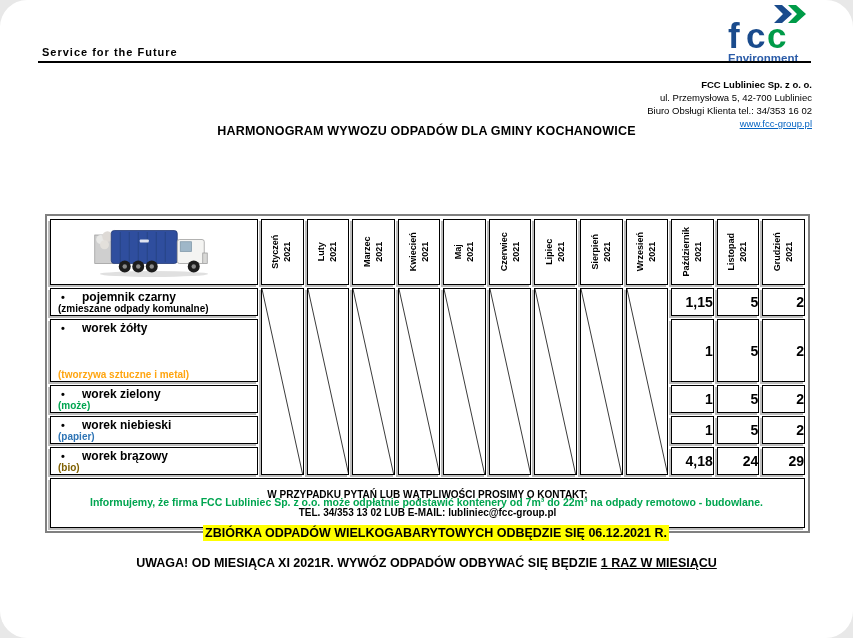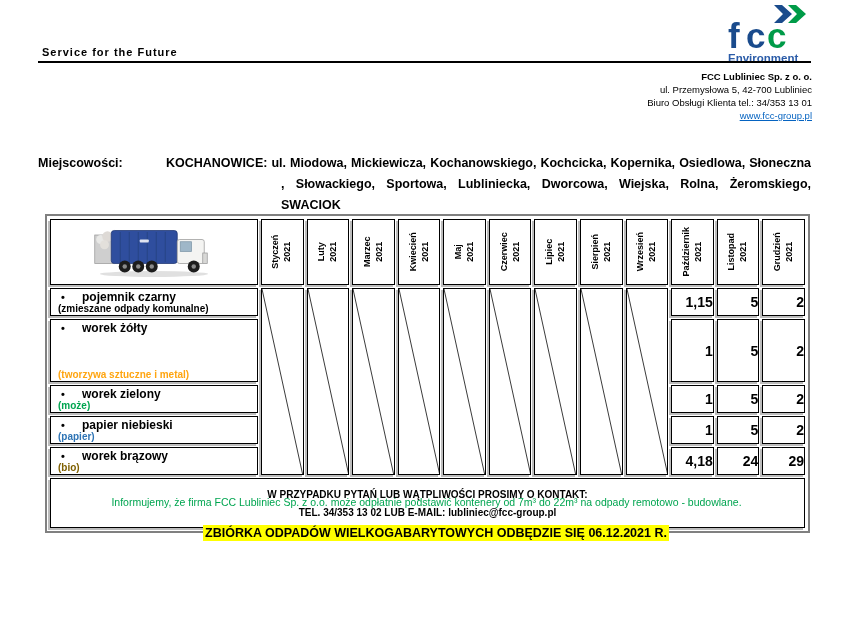--- a/index.html
+++ b/index.html
@@ -1,26 +1,27 @@
 <!DOCTYPE html>
 <html><head>
 <meta charset="utf-8">
 <style>
   * { margin:0; padding:0; box-sizing:border-box; }
   html,body { background:#e8e8e8; }
   .page {
     position:relative; width:853px; height:638px; background:#fff;
     font-family:"Liberation Sans", sans-serif; color:#000; overflow:hidden;
     margin:0 auto;
+    border-radius:27px;
   }
   
   .tagline { position:absolute; left:42px; top:46px; font-size:11px; font-weight:bold; letter-spacing:1px; }
   .header-rule { position:absolute; left:38px; top:61px; width:773px; height:2px; background:#000; }
   .logo { position:absolute; right:15px; top:4px; width:124px; height:58px; }
-  .company { position:absolute; right:41px; top:70px; text-align:right; font-size:9.5px; line-height:13px; }
+  .company { position:absolute; right:41px; top:78px; text-align:right; font-size:9.5px; line-height:13px; }
   .company .c-name { font-weight:bold; }
   .company a.c-link { color:#0563C1; text-decoration:underline; cursor:pointer;margin-left:32px; }
   
   .doc-title { position:absolute; left:0; right:0; top:124px; text-align:center; font-size:12.5px; font-weight:bold; letter-spacing:.2px; }
   .localities { position:absolute; left:38px; top:153px; width:773px; display:flex; font-size:12.5px; font-weight:bold; line-height:21px; }
   .localities .loc-label { width:128px; flex:none; }
   .localities .loc-text { flex:1; text-align:justify; padding-left:115px; text-indent:-115px; }
   
   .sched-wrap { position:absolute; left:45px; top:214px; }
   table.sched { border-collapse:separate; border-spacing:3px; table-layout:fixed; width:765px; background:#fff; border:2px solid #808080; }
@@ -39,21 +40,21 @@
   .row-name .bullet { display:inline-block; width:24px; text-align:left; padding-left:3px; font-size:11px; }
   .row-sub { font-size:10px; font-weight:bold; white-space:nowrap; margin-top:-1px; }
   .diag-cell { position:relative; padding:0; }
   .diag-cell svg { position:absolute; left:0; top:0; width:100%; height:100%; display:block; }
   .val-cell { text-align:right; vertical-align:middle; font-size:14px; font-weight:bold; }
   .contact-cell { text-align:center; vertical-align:middle; padding:4px 0;margin-top:20px; }
   .contact-cell div { font-size:10px; font-weight:bold; }
   .contact-cell .cl2 { margin-top:7px; }
   
   .notes { position:absolute; left:0; right:0; top:496px; text-align:center; }
-  .note-green { color:#00A550; font-weight:normal; font-size:10.5px; line-height:13px; }
+  .note-green { color:#00A550; font-weight:bold; font-size:10.5px; line-height:13px; }
   .note-red { color:#FF0000; font-weight:bold; font-size:13.5px; text-decoration:underline; margin-top:5px; }
   .note-yellow-wrap { margin-top:14px;padding-left:19px; }
   .note-yellow { display:inline-block; background:#FFFF00; color:#000; font-weight:bold; font-size:12.5px; padding:1px 2px; }
   .note-uwaga { font-weight:bold; font-size:12.5px; margin-top:15px; }
   .note-uwaga .uw-underline { text-decoration:underline; }
 </style>
 </head>
 <body>
 
 <div class="page">
@@ -69,29 +70,26 @@
       <text x="53" y="44" font-size="35" font-weight="bold" fill="#009B48" font-family="Liberation Sans, sans-serif">c</text>
       <text x="14" y="58" font-size="11.5" font-weight="bold" fill="#2B5CA8" font-family="Liberation Sans, sans-serif">Environment</text>
     </svg>
   </div>
 
   <div class="header-rule"></div>
 
   <div class="company">
     <div class="c-name">FCC Lubliniec Sp. z o. o.</div>
     <div>ul. Przemysłowa 5, 42-700 Lubliniec</div>
-    <div>Biuro Obsługi Klienta tel.: 34/353 13 01</div>
+    <div>Biuro Obsługi Klienta tel.: 34/353 16 02</div>
     <div><a class="c-link">www.fcc-group.pl</a></div>
   </div>
 
-
-  <div class="localities">
-    <div class="loc-label">Miejscowości:</div>
-    <div class="loc-text">KOCHANOWICE: ul. Miodowa, Mickiewicza, Kochanowskiego, Kochcicka, Kopernika, Osiedlowa, Słoneczna , Słowackiego, Sportowa, Lubliniecka, Dworcowa, Wiejska, Rolna, Żeromskiego, SWACIOK</div>
-  </div>
+  <div class="doc-title">HARMONOGRAM WYWOZU ODPADÓW DLA GMINY KOCHANOWICE</div>
+
 
   <div class="sched-wrap">
     <table class="sched">
       <colgroup>
         <col class="c-label">
           <col>
           <col>
           <col>
           <col>
           <col>
@@ -301,21 +299,21 @@
           <div class="row-name"><span class="bullet">•</span><span>worek zielony</span></div>
           <div class="row-sub" style="color: rgb(0, 165, 80);">(może)</div>
         </td>
         <td class="val-cell">1</td>
         <td class="val-cell">5</td>
         <td class="val-cell">2</td>
       </tr>
 
       <tr class="data-row">
         <td class="label-cell">
-          <div class="row-name"><span class="bullet">•</span><span>papier niebieski</span></div>
+          <div class="row-name"><span class="bullet">•</span><span>worek niebieski</span></div>
           <div class="row-sub" style="color: rgb(46, 116, 181);">(papier)</div>
         </td>
         <td class="val-cell">1</td>
         <td class="val-cell">5</td>
         <td class="val-cell">2</td>
       </tr>
 
       <tr class="data-row">
         <td class="label-cell">
           <div class="row-name"><span class="bullet">•</span><span>worek brązowy</span></div>
@@ -334,15 +332,18 @@
       </tr>
     </tbody>
       </table>
   </div>
 
   <div class="notes">
     <div class="note-green">Informujemy, że firma FCC Lubliniec Sp. z o.o. może odpłatnie podstawić kontenery od 7m³ do 22m³ na odpady remotowo - budowlane.</div>
     <div class="note-yellow-wrap">
       <span class="note-yellow">ZBIÓRKA ODPADÓW WIELKOGABARYTOWYCH ODBĘDZIE SIĘ 06.12.2021 R.</span>
     </div>
+    <div class="note-uwaga">
+      <span>UWAGA! OD MIESIĄCA XI 2021R. WYWÓZ ODPADÓW ODBYWAĆ SIĘ BĘDZIE </span><span class="uw-underline">1 RAZ W MIESIĄCU</span>
+    </div>
   </div>
 
 </div>
 
 </body></html>

